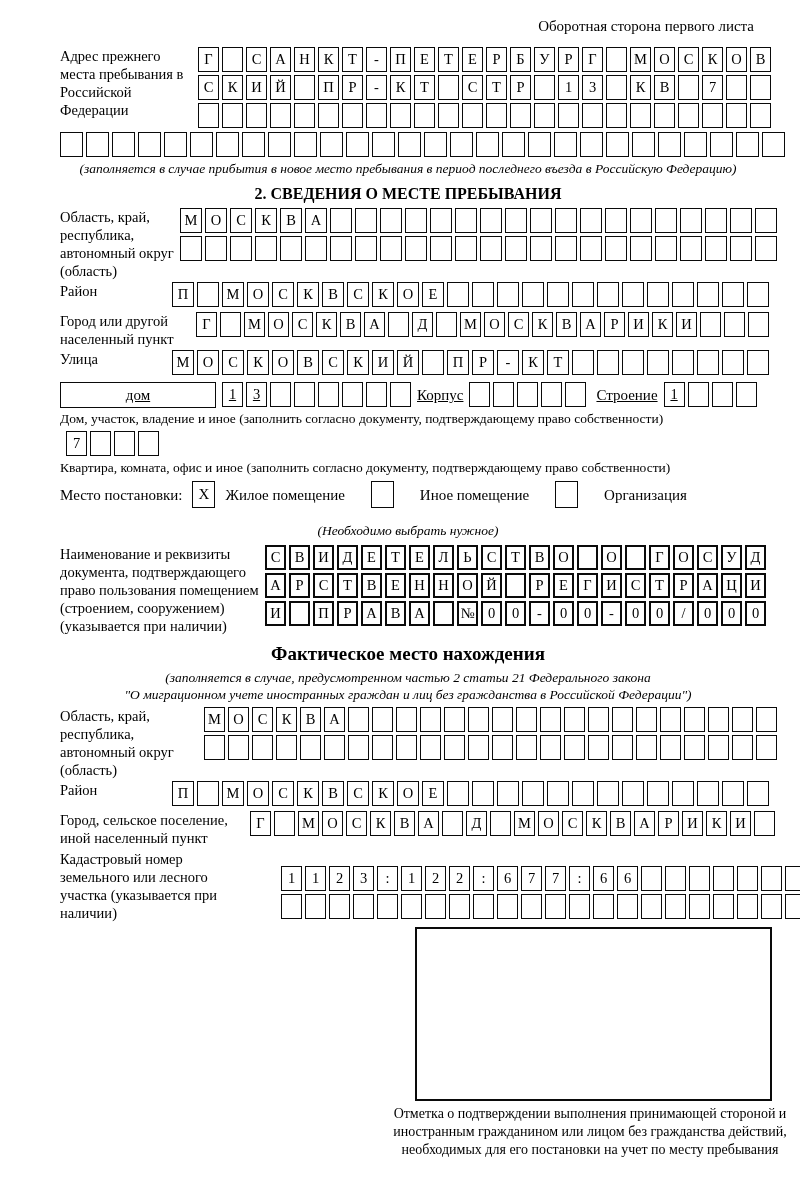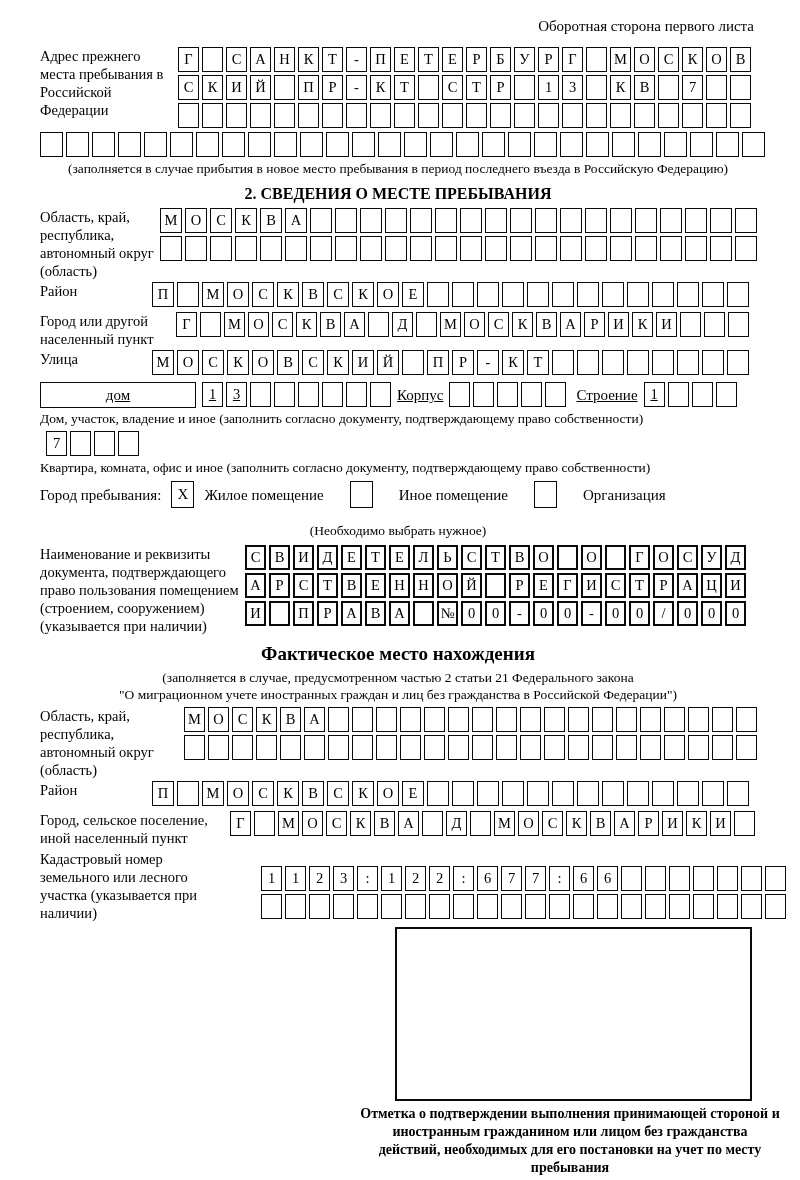--- a/index.html
+++ b/index.html
@@ -1,52 +1,52 @@
 <!DOCTYPE html>
 <html><head>
 <meta charset="utf-8">
 <style>
   html,body{margin:0;padding:0;background:#fff;}
   .page{
     position:relative;width:800px;height:1180px;box-sizing:border-box;
     background:#fff;color:#000;
     font-family:"Liberation Serif",serif;
-    padding:8px 44px 0 40px;overflow:hidden;
+    padding:8px 44px 0 60px;overflow:hidden;
   }
   .hdr{text-align:right;font-size:15px;margin:10px 2px 12px 0;}
   .frow{display:flex;align-items:flex-start;margin-top:2px;}
   .lbl{font-size:14.5px;line-height:18px;flex:none;}
   .w138{width:138px;} .w112{width:112px;} .w120{width:120px;} .w136{width:136px;}
   .w205{width:205px;} .w144{width:144px;} .w190{width:190px;} .w185{width:185px;}
   .cellcol{display:flex;flex-direction:column;}
   .cells{display:flex;gap:3px;margin-bottom:3px;}
   .cell{
     flex:none;box-sizing:border-box;border:1.5px solid #0a0a0a;background:#fff;
     height:25px;display:flex;align-items:center;justify-content:center;
     font-size:14.5px;line-height:1;
   }
   .c21 .cell{width:21px;} .c22 .cell{width:22px;} .c23 .cell{width:23px;}
   .thick .cell{border-width:2px;width:21px;font-weight:400;}
   .fullrow{margin-top:1px;}
   .cap{font-size:13.5px;line-height:17px;}
-  .center{text-align:center;}
+  .center{text-align:center;font-style:italic;}
   .sect{font-size:16px;font-weight:bold;text-align:center;margin-top:8px;}
   .subt{font-size:19px;font-weight:bold;text-align:center;margin-top:8px;}
   .wbox{border:1.5px solid #0a0a0a;height:26px;box-sizing:border-box;flex:none;
         display:flex;align-items:center;justify-content:center;font-size:15px;}
   .domw{width:156px;} .kvw{width:196px;}
   .inlbl{font-size:15px;line-height:26px;flex:none;}
   .chk{flex:none;box-sizing:border-box;width:23px;height:27px;border:1.8px solid #0a0a0a;
        display:flex;align-items:center;justify-content:center;font-size:15px;}
   .chkrow{display:flex;align-items:center;margin-top:5px;}
   .gap6{width:6px;flex:none;} .gap10{width:10px;flex:none;} .gap26{width:26px;flex:none;}
   .stamp{width:357px;height:174px;border:2px solid #0a0a0a;box-sizing:border-box;
          margin-left:355px;margin-top:5px;background:#fff;}
   .stampcap{width:420px;margin-left:320px;margin-top:4px;text-align:center;
-            font-size:14px;line-height:18px;font-weight:bold;}
+            font-size:14px;line-height:18px;}
   .pt16{padding-top:16px;}
 </style>
 </head>
 <body>
 
 <div class="page">
 
   <div class="hdr">Оборотная сторона первого листа</div>
 
   <div class="frow">
@@ -354,21 +354,21 @@
     <div class="cells c21">
         <span class="cell">7</span>
         <span class="cell"></span>
         <span class="cell"></span>
         <span class="cell"></span>
       </div>
   </div>
   <div class="cap">Квартира, комната, офис и иное (заполнить согласно документу, подтверждающему право собственности)</div>
 
   <div class="chkrow">
-    <div class="inlbl">Город пребывания:</div>
+    <div class="inlbl">Место постановки:</div>
     <div class="gap10"></div>
     <div class="chk">X</div>
     <div class="gap10"></div>
     <div class="inlbl">Жилое помещение</div>
     <div class="gap26"></div>
     <div class="chk"></div>
     <div class="gap26"></div>
     <div class="inlbl">Иное помещение</div>
     <div class="gap26"></div>
     <div class="chk"></div>

